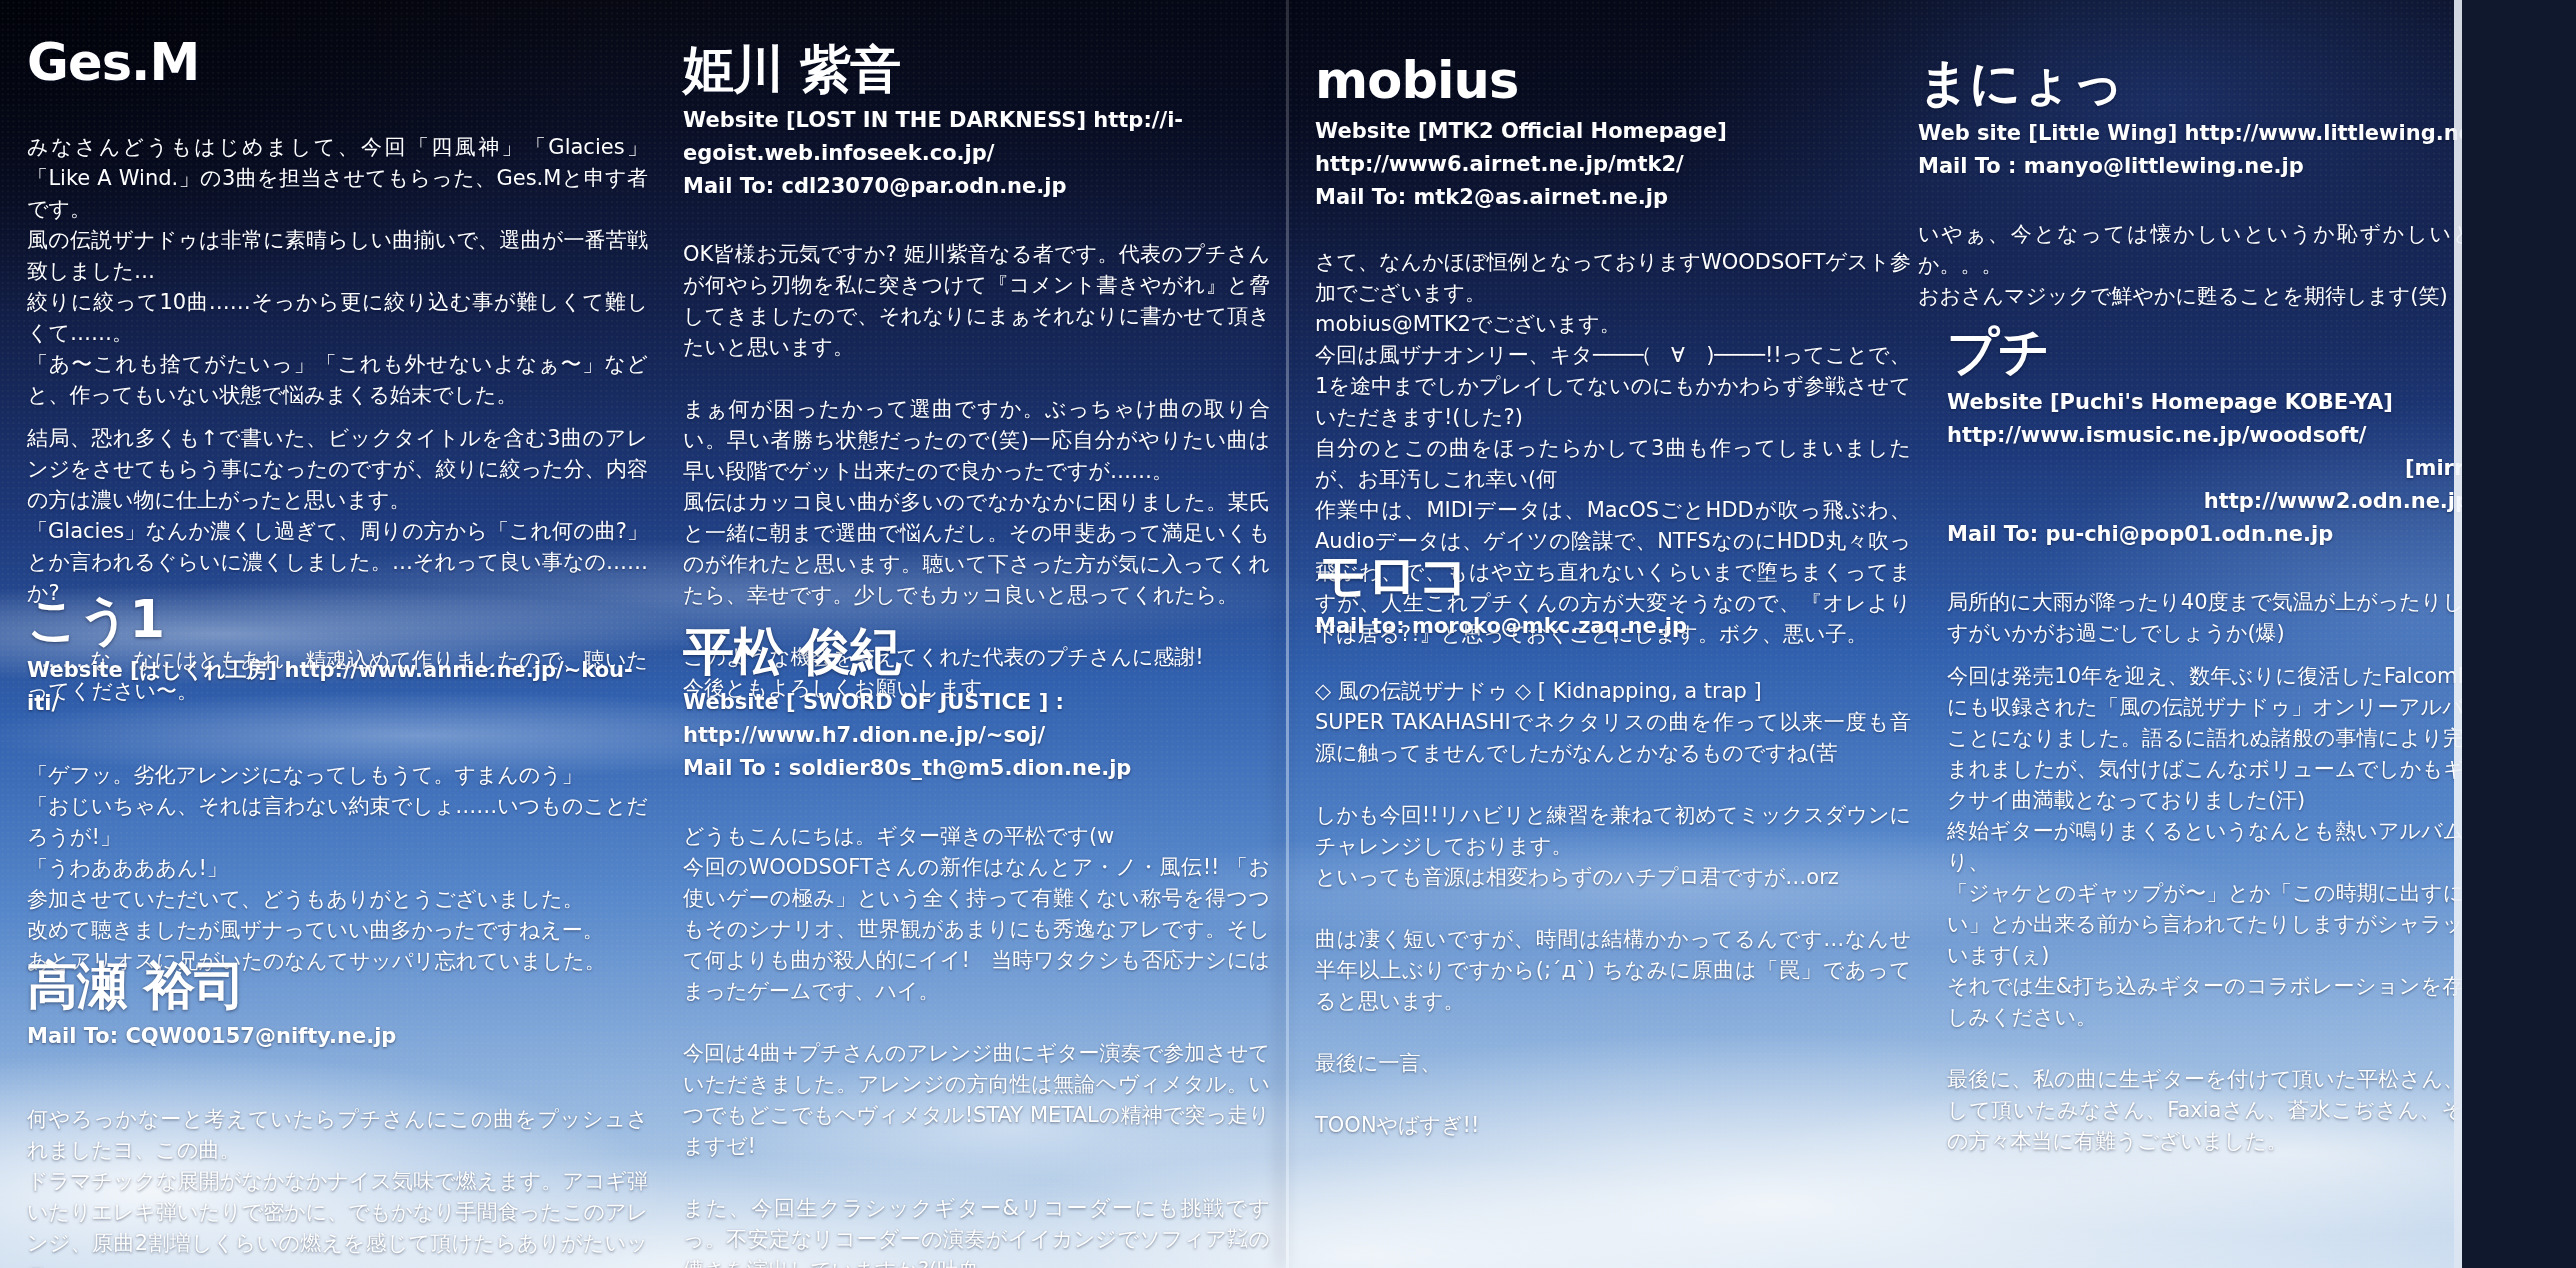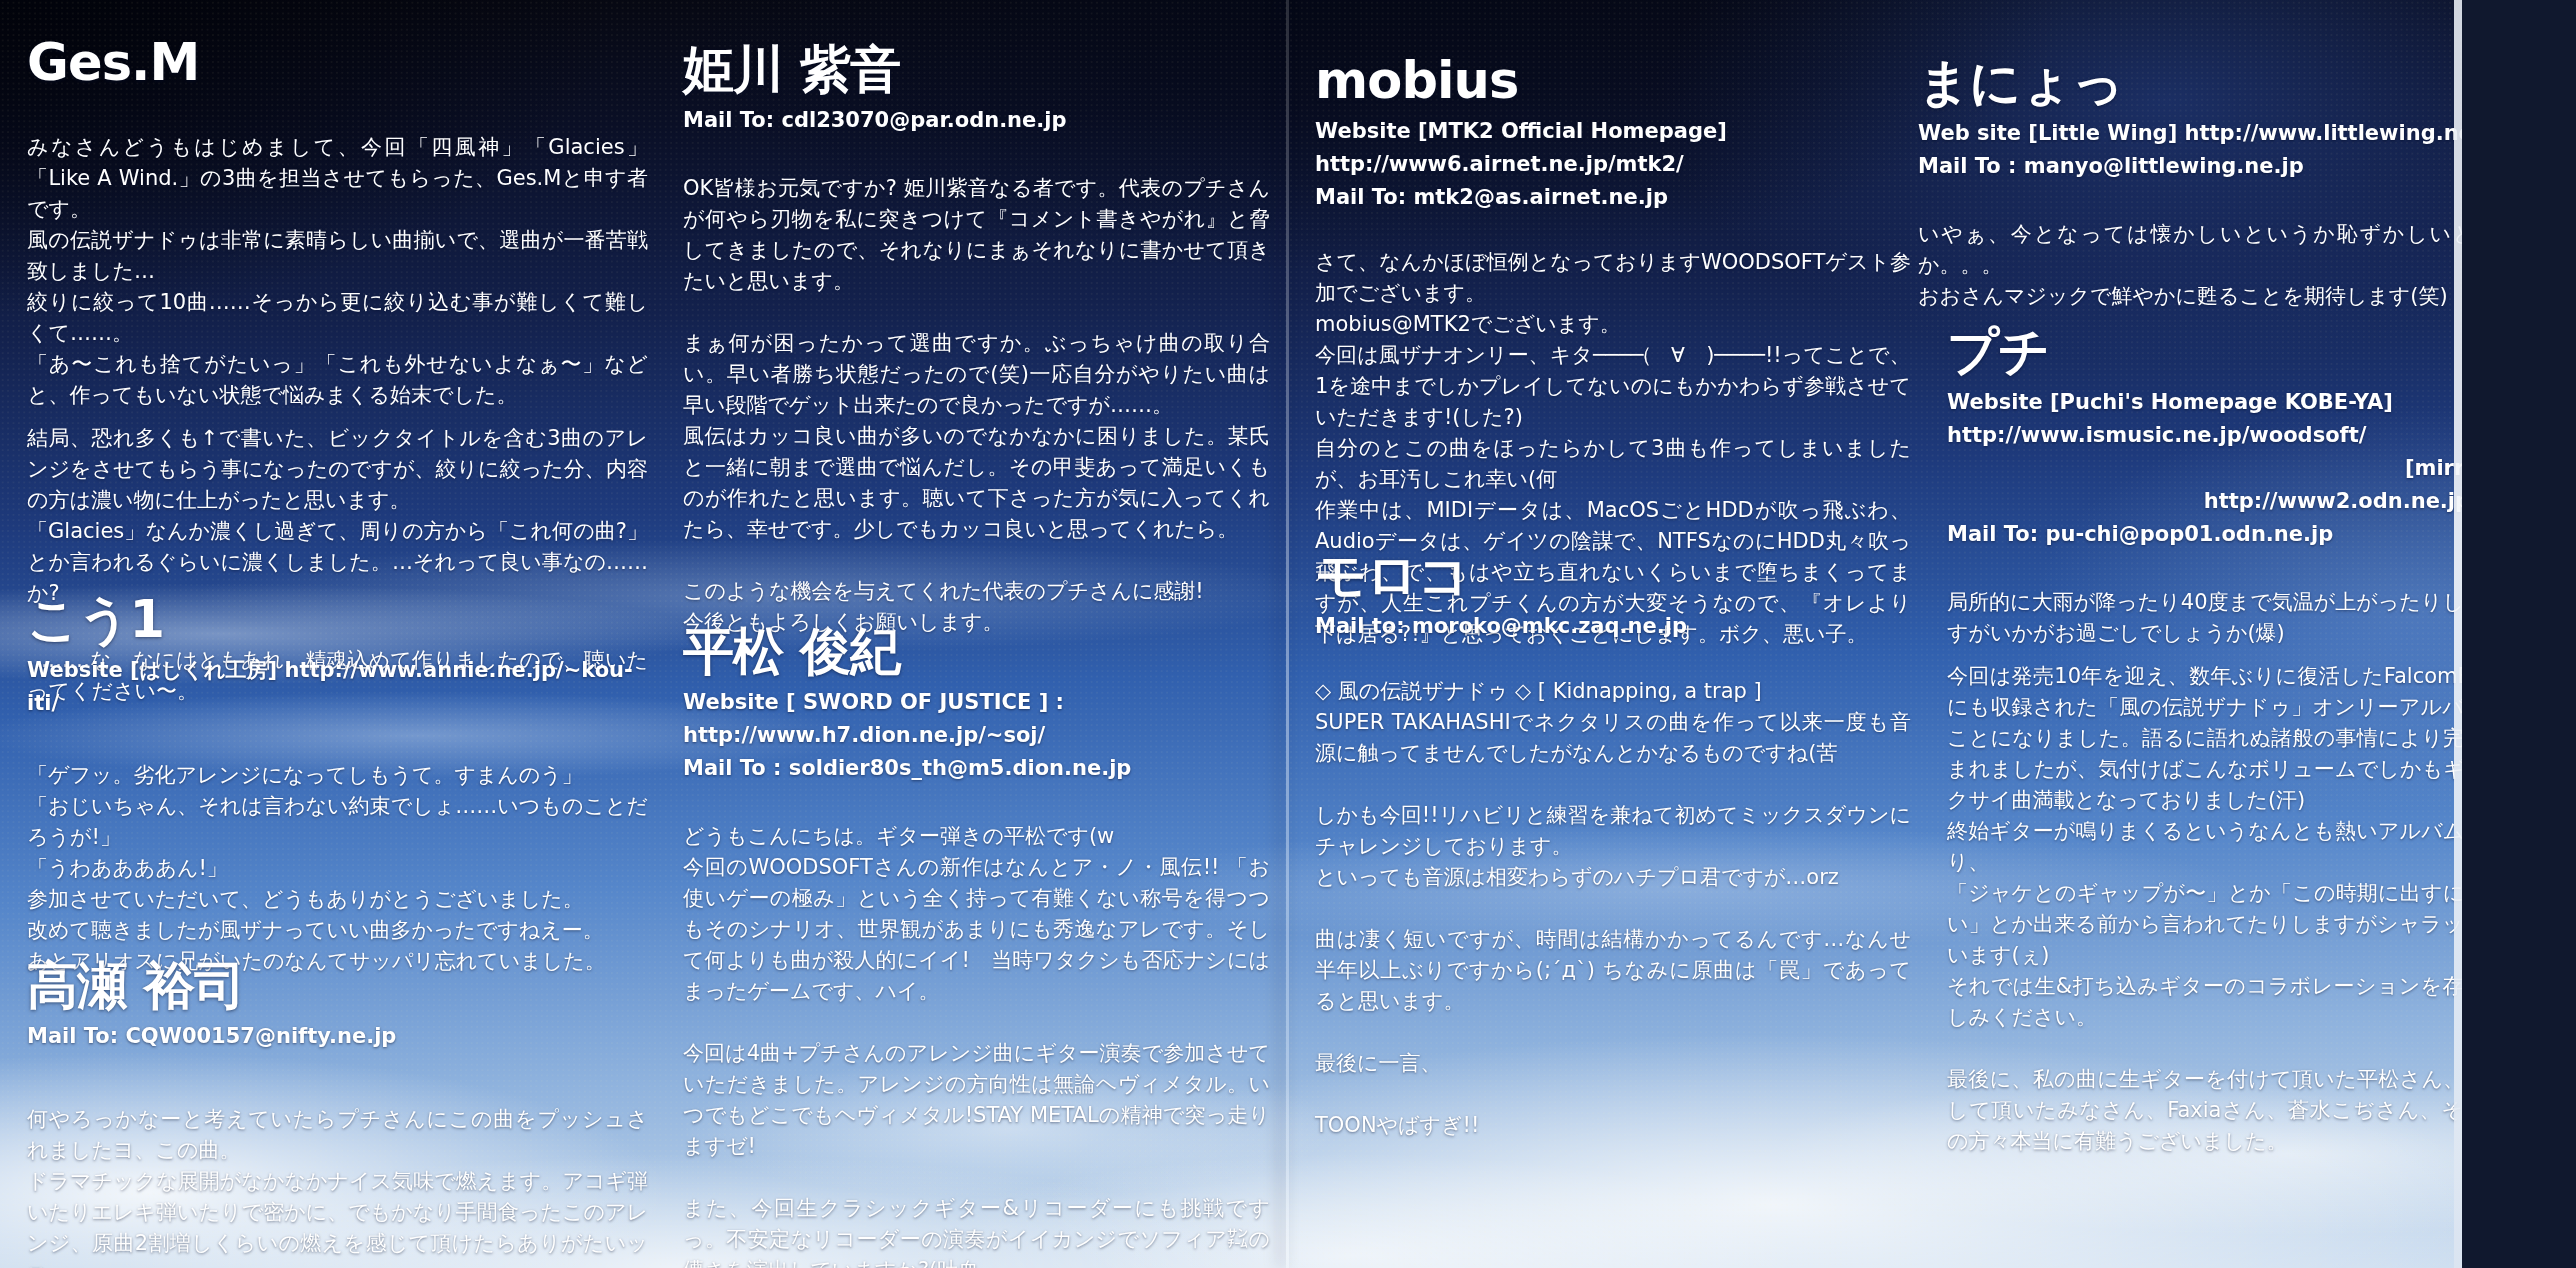--- a/index.html
+++ b/index.html
@@ -111,20 +111,21 @@
 
   <section class="sec sec-takase">
     <h2 class="aname">高瀬 裕司</h2>
     <div class="contact">Mail To: CQW00157@nifty.ne.jp</div>
     <p class="para mt-xl">何やろっかなーと考えていたらプチさんにこの曲をプッシュされましたヨ、この曲。
 ドラマチックな展開がなかなかナイス気味で燃えます。アコギ弾いたりエレキ弾いたりで密かに、でもかなり手間食ったこのアレンジ、原曲2割増しくらいの燃えを感じて頂けたらありがたいッス。</p>
   </section>
 
   <section class="sec sec-himekawa">
     <h2 class="aname">姫川 紫音</h2>
+    <div class="contact">Website [LOST IN THE DARKNESS]  http://i-egoist.web.infoseek.co.jp/</div>
     <div class="contact">Mail To: cdl23070@par.odn.ne.jp</div>
     <p class="para mt-lg">OK皆様お元気ですか? 姫川紫音なる者です。代表のプチさんが何やら刃物を私に突きつけて『コメント書きやがれ』と脅してきましたので、それなりにまぁそれなりに書かせて頂きたいと思います。</p>
     <p class="para mt-md">まぁ何が困ったかって選曲ですか。ぶっちゃけ曲の取り合い。早い者勝ち状態だったので(笑)一応自分がやりたい曲は早い段階でゲット出来たので良かったですが……。
 風伝はカッコ良い曲が多いのでなかなかに困りました。某氏と一緒に朝まで選曲で悩んだし。その甲斐あって満足いくものが作れたと思います。聴いて下さった方が気に入ってくれたら、幸せです。少しでもカッコ良いと思ってくれたら。</p>
     <p class="para mt-md">このような機会を与えてくれた代表のプチさんに感謝!
 今後ともよろしくお願いします。</p>
   </section>
 
   <section class="sec sec-hiramatsu">
     <h2 class="aname">平松 俊紀</h2>

